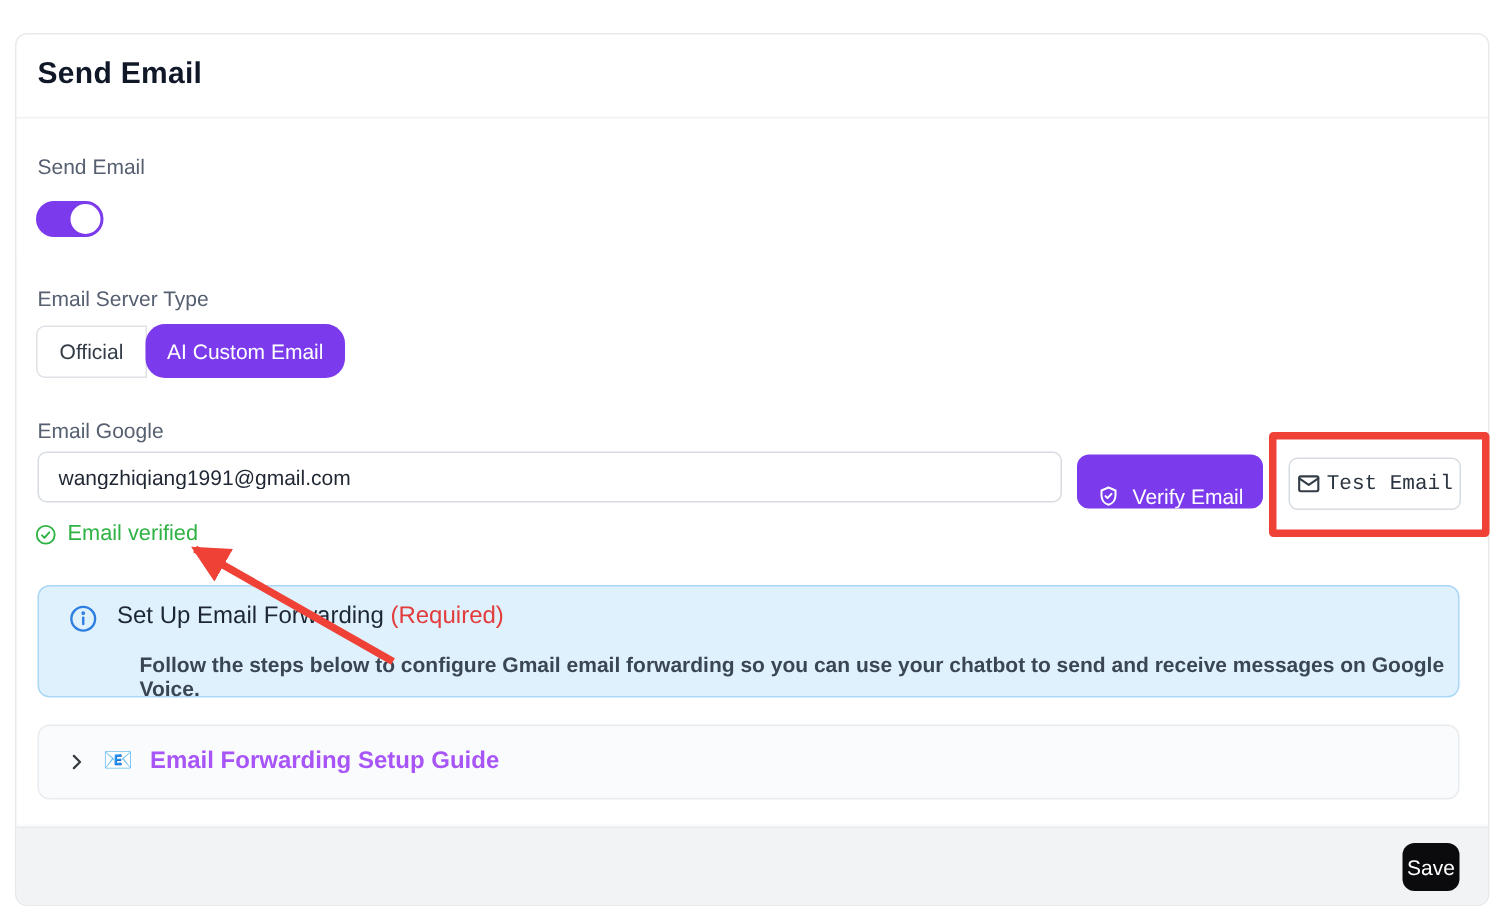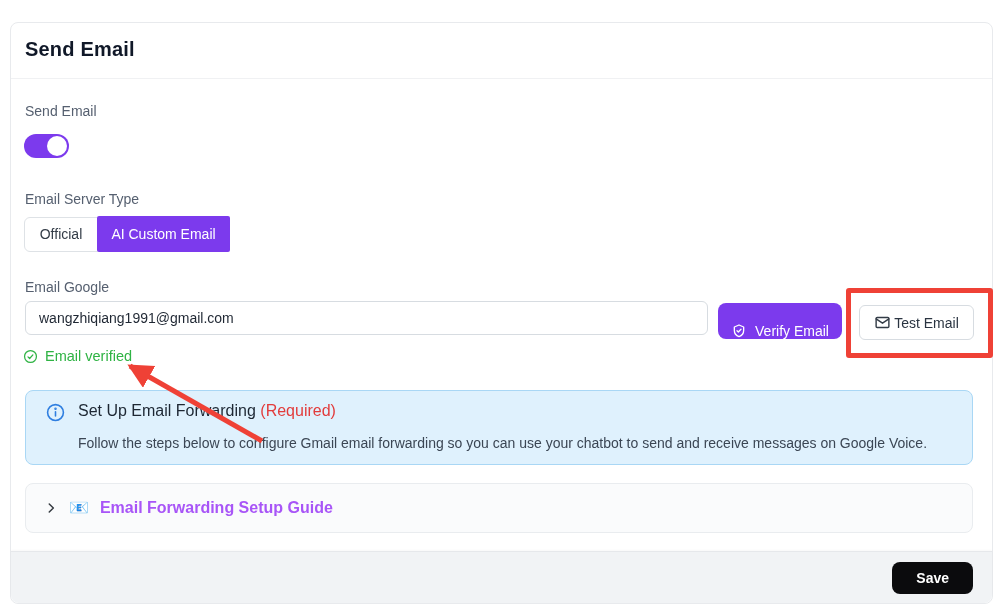--- a/index.html
+++ b/index.html
@@ -25,67 +25,67 @@
     background:#7c3aed; border-radius:12px; cursor:pointer; }
   .toggle-knob { position:absolute; right:2px; top:2px; width:20px; height:20px;
     background:#fff; border-radius:50%; }
 
   
   .segment { position:absolute; left:13px; top:193px; display:flex; align-items:center; height:36px; }
   .seg-btn { height:35px; display:flex; align-items:center; justify-content:center;
     font-size:14px; cursor:pointer; }
   .seg-official { width:74px; background:#fff; border:1px solid #dee2e6;
     border-radius:6px 0 0 6px; color:#333c47;text-align:center; }
-  .seg-active { width:133px; background:#7c3aed; color:#fff; border-radius:2px;
+  .seg-active { width:133px; background:#7c3aed; color:#fff; border-radius:13px;
     margin-left:-1px; height:36px; font-weight:500; z-index:2; }
 
   
   .email-input { position:absolute; left:14px; top:278px; width:683px; height:34px;
     border:1px solid #d7dce1; border-radius:6px; padding:0 13px; font-size:14px;
     color:#1f2733; background:#fff; outline:none;
     font-family:"Liberation Sans", sans-serif; }
   .verify-btn { position:absolute; left:707px; top:280px; width:124px; height:36px;
     background:#7c3aed; border:none; border-radius:8px; color:#fff; font-size:14px;
     font-weight:500; display:flex; align-items:flex-end; justify-content:center; gap:8px;
     cursor:pointer; font-family:"Liberation Sans", sans-serif; }
   .annotation-rect { position:absolute; left:835px; top:265px; width:147px; height:70px;
     border:5px solid #ef4136; border-radius:3px; pointer-events:none; z-index:5; }
   .test-btn { position:absolute; left:848px; top:282px; width:115px; height:35px;
     background:#fff; border:1px solid #d7dce1; border-radius:6px; color:#2a3441;
     font-size:14px; display:flex; align-items:center; justify-content:center; gap:3px;
-    cursor:pointer; font-family:Liberation Sans, sans-serif; }
+    cursor:pointer; font-family:Liberation Mono, monospace; }
 
   .verified { position:absolute; left:12px; top:325px; display:flex; align-items:center;
     gap:7px; color:#2fb344; font-size:14.5px; }
 
   .annotation-arrow { position:absolute; left:105px; top:330px; width:160px; height:100px;
     pointer-events:none; z-index:6; }
 
   
   .info-banner { position:absolute; left:14px; top:367px; width:948px; height:75px;
     background:#dff1fd; border:1px solid #a9d7f5; border-radius:8px; }
   .info-icon { position:absolute; left:20px; top:12px; }
   .info-title { position:absolute; left:52px; top:11px; font-size:16px; color:#1d2733; }
   .info-required { color:#e23c3c; }
-  .info-desc { position:absolute; left:52px; top:44px; font-size:14px; color:#3b4654; }
+  .info-desc { position:absolute; left:67px; top:44px; font-size:14px; color:#3b4654;font-weight:bold; }
 
   
   .guide-row { position:absolute; left:14px; top:460px; width:948px; height:50px;
     background:#fafbfc; border:1px solid #e9ecef; border-radius:8px;
     display:flex; align-items:center; padding-left:18px; gap:11px; cursor:pointer; }
   .guide-emoji { font-size:16px; line-height:1; }
   .guide-title { font-size:16px; font-weight:700; color:#a855f7; }
 
   
   .footer { position:absolute; left:0; bottom:0; width:100%; height:52px;
     background:#f1f3f5; border-top:1px solid #e6e8eb; border-radius:0 0 8px 8px;
     box-shadow:0 -1px 2px rgba(0,0,0,0.03); }
-  .save-btn { position:absolute; right:19px; top:10px; height:32px; padding:0 24px;
+  .save-btn { position:absolute; right:19px; top:10px; height:32px; padding:0 3px;
     background:#0b0b0d; color:#fff; border:none; border-radius:8px; font-size:14px;
-    font-weight:700; cursor:pointer; font-family:"Liberation Sans", sans-serif; }
+    font-weight:400; cursor:pointer; font-family:"Liberation Sans", sans-serif; }
 </style>
 </head>
 <body>
 
 <div class="page">
   <div class="card">
 
     <div class="card-header">
       <div class="card-title">Send Email</div>
     </div>

